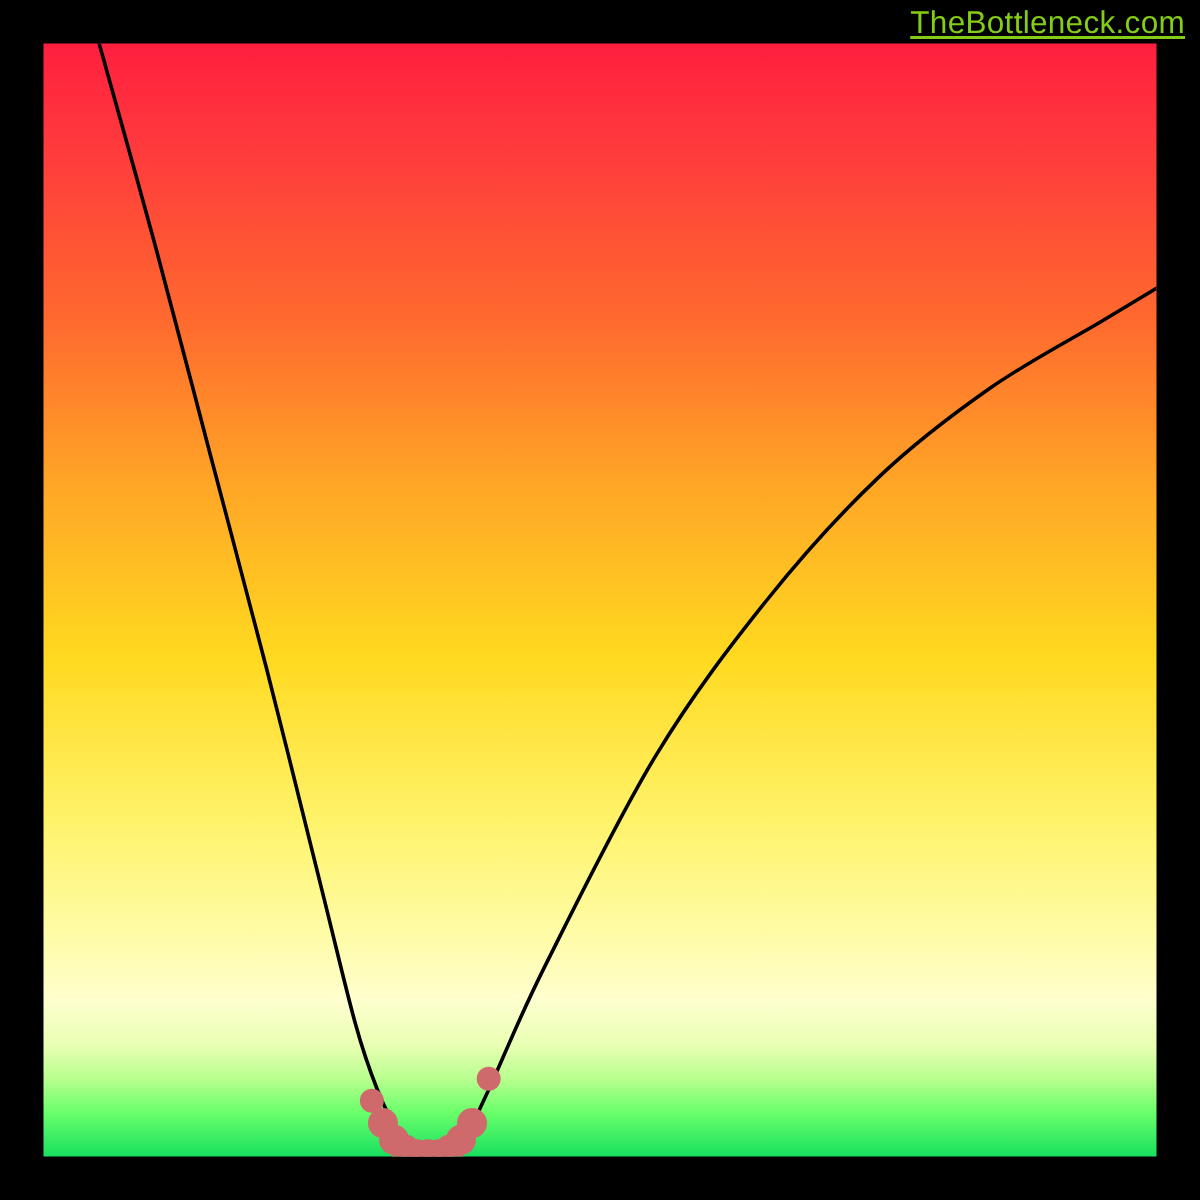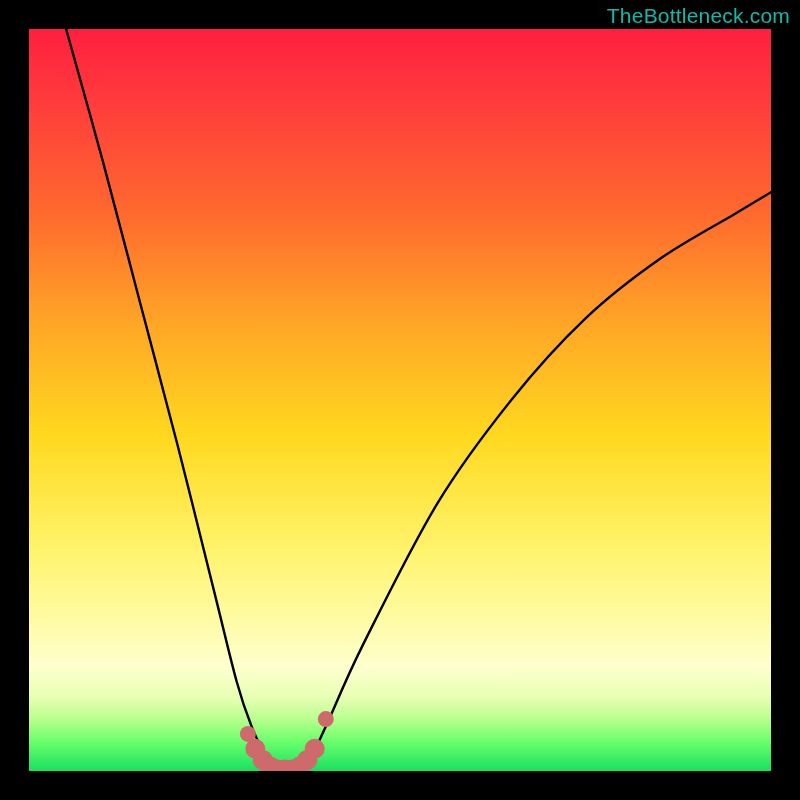--- a/index.html
+++ b/index.html
@@ -29,24 +29,25 @@
       #e8ffb3 90%,
       #b9ff8f 93%,
       #6bff6b 96%,
       #18e05f 100%
     );
   }
   .watermark {
     position: absolute;
     top: 4px;
     right: 10px;
-    color: #14b8a6;
+    color: #84cc16;
     font-size: 21px;
     font-weight: 500;
     letter-spacing: 0.2px;
+    text-decoration: underline;
   }
   svg.curve {
     position: absolute;
     left: 0;
     top: 0;
     width: 742px;
     height: 742px;
   }
 </style>
 </head>

